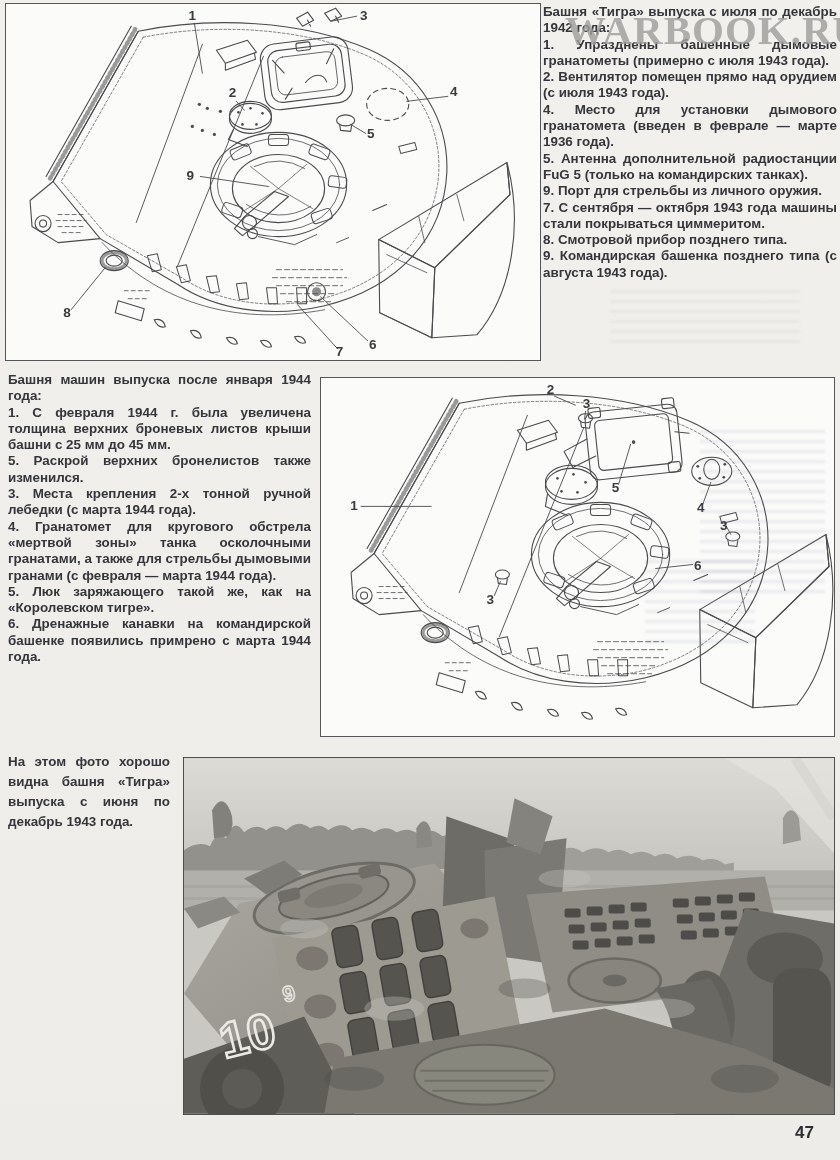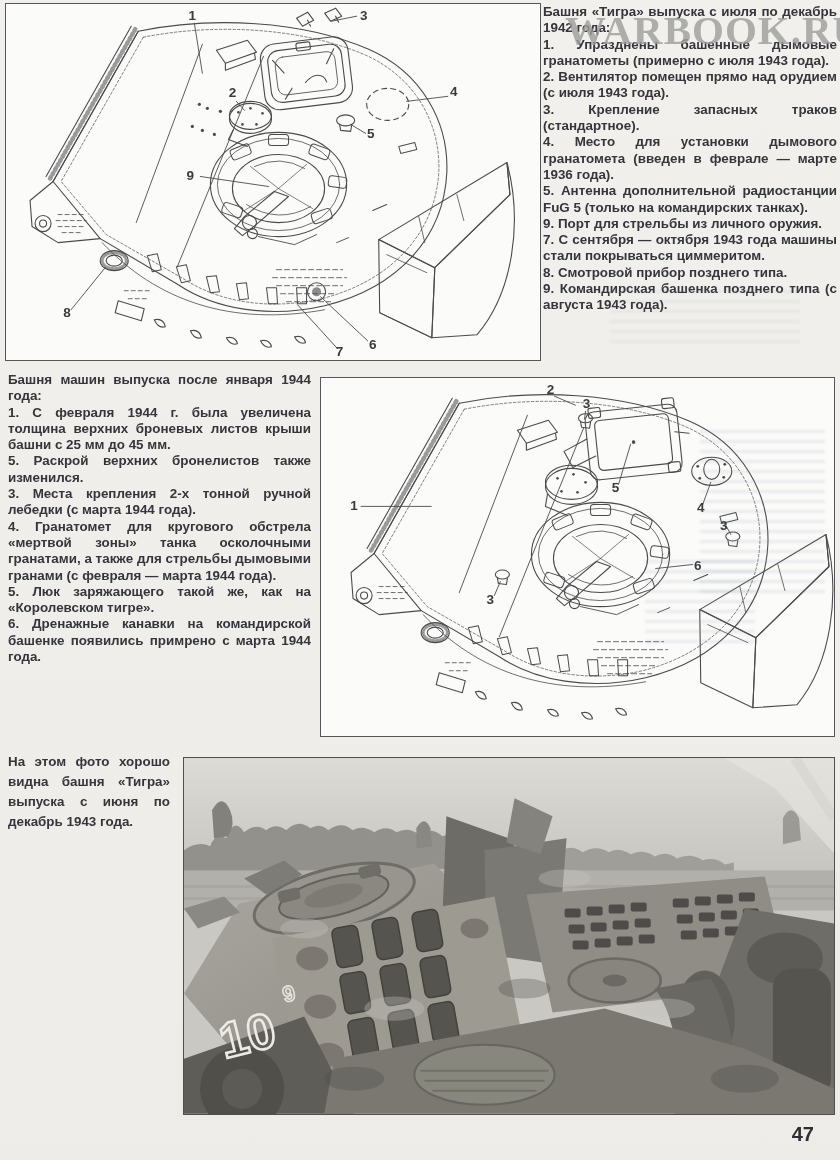--- a/index.html
+++ b/index.html
@@ -8,21 +8,21 @@
         font-family:"Liberation Sans",sans-serif;}
   .fig{position:absolute;background:#fbfbf9;border:1.6px solid #55555a;box-sizing:border-box;}
   .fig svg{display:block;width:100%;height:100%;}
   .txt{position:absolute;color:#35363b;font-weight:bold;font-size:13.4px;
        line-height:16.3px;text-align:justify;}
   .txt p{margin:0;}
   .caption{line-height:20px;}
   .watermark{position:absolute;left:565px;top:6px;width:280px;
        font-family:"Liberation Serif",serif;font-size:41px;font-weight:600;
        letter-spacing:1px;color:#9d9d9b;opacity:.8;white-space:nowrap;}
-  .pagenum{position:absolute;right:26px;top:1123px;font-size:20px;font-weight:bold;color:#2e2f33;}
+  .pagenum{position:absolute;right:26px;top:1123px;font-size:17px;font-weight:bold;color:#2e2f33;}
   .ghost{position:absolute;opacity:.14;filter:blur(1.2px);pointer-events:none;
        background:repeating-linear-gradient(180deg,#7b8aa0 0 3px,transparent 3px 10px);}
   .callout{font:600 13.5px "Liberation Sans",sans-serif;fill:#3a3b3f;}
   .photo-frame{position:absolute;border:1.5px solid #504f4b;box-sizing:border-box;background:#c9c8c2;}
   .photo-frame svg{display:block;width:100%;height:100%;}
 </style>
 </head>
 <body>
 
 <div class="page">
@@ -161,21 +161,20 @@
         <text class="callout" x="333" y="351">7</text>
         <text class="callout" x="366" y="344">6</text>
       </g>
     </svg>
   </div>
 
   <div class="txt" style="left:543px;top:4px;width:294px;">
     <p>Башня «Тигра» выпуска с июля по декабрь 1942 года:</p>
     <p>1. Упразднены башенные дымовые гранатометы (примерно с июля 1943 года).</p>
     <p>2. Вентилятор помещен прямо над орудием (с июля 1943 года).</p>
-    <p>3. Крепление запасных траков (стандартное).</p>
     <p>4. Место для установки дымового гранатомета (введен в феврале — марте 1936 года).</p>
     <p>5. Антенна дополнительной радиостанции FuG 5 (только на командирских танках).</p>
     <p>9. Порт для стрельбы из личного оружия.</p>
     <p>7. С сентября — октября 1943 года машины стали покрываться циммеритом.</p>
     <p>8. Смотровой прибор позднего типа.</p>
     <p>9. Командирская башенка позднего типа (с августа 1943 года).</p>
   </div>
 
   <div class="watermark">WARBOOK.RU</div>
 

